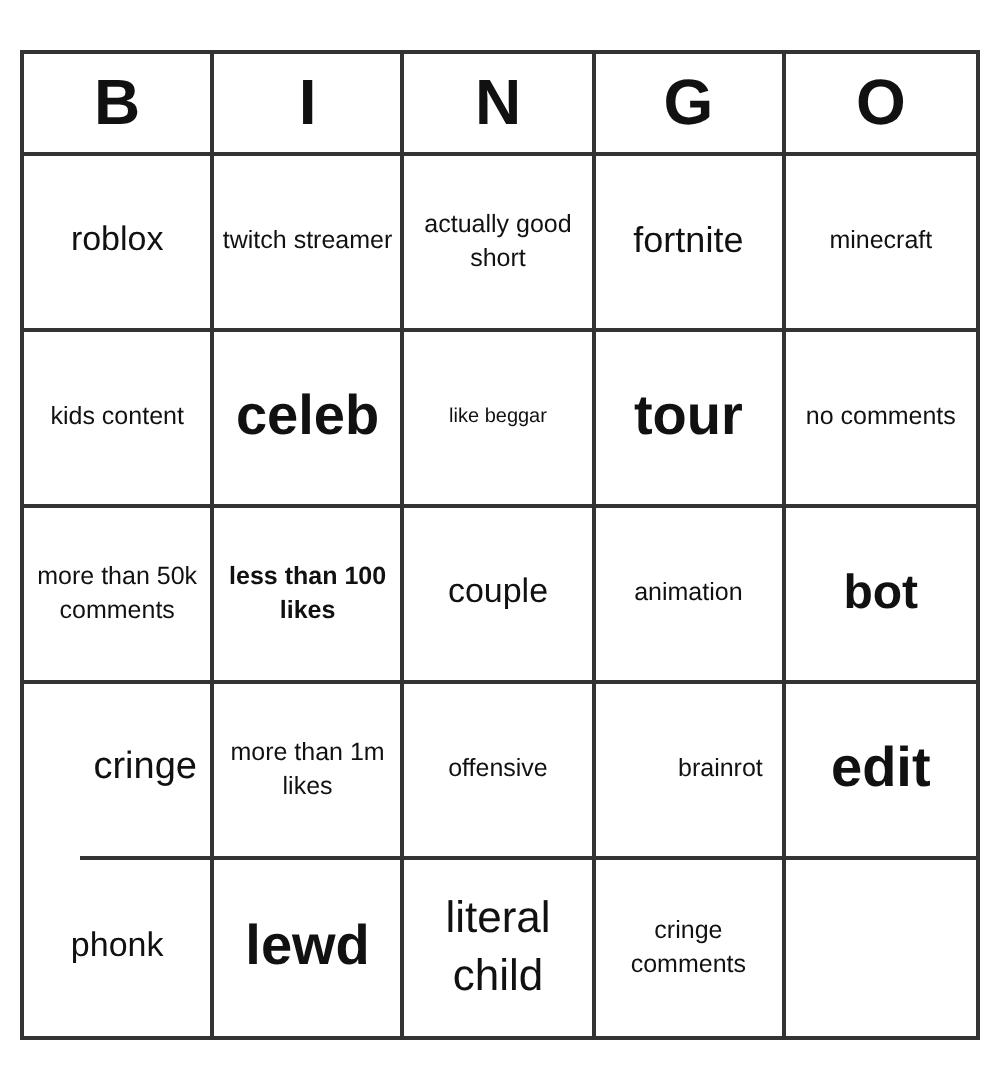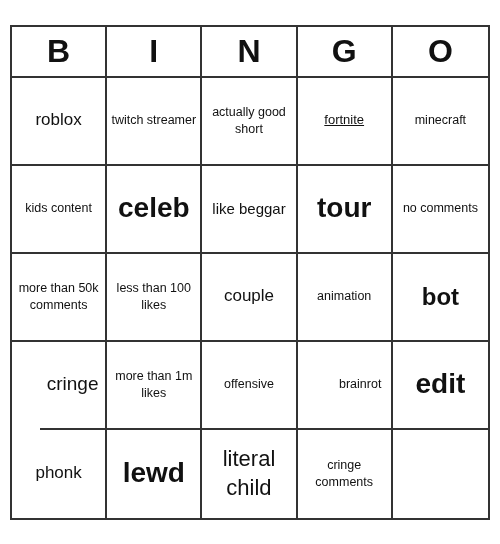--- a/index.html
+++ b/index.html
@@ -79,29 +79,29 @@
   <div class="bingo-header-cell">B</div>
       <div class="bingo-header-cell">I</div>
       <div class="bingo-header-cell">N</div>
       <div class="bingo-header-cell">G</div>
       <div class="bingo-header-cell">O</div>
     </div>
   <div class="bingo-grid">
   <div class="bingo-cell" style="font-size: 17px;">roblox</div>
       <div class="bingo-cell" style="font-size: 12.5px;">twitch streamer</div>
       <div class="bingo-cell" style="font-size: 12.5px;">actually good short</div>
-      <div class="bingo-cell" style="font-size: 13px; text-decoration: underline;">fortnite</div>
+      <div class="bingo-cell" style="font-size: 18px;">fortnite</div>
       <div class="bingo-cell" style="font-size: 12.5px;">minecraft</div>
       <div class="bingo-cell" style="font-size: 12.5px;">kids content</div>
       <div class="bingo-cell" style="font-size: 28px; font-weight: bold;">celeb</div>
-      <div class="bingo-cell" style="font-size: 15px;">like beggar</div>
+      <div class="bingo-cell" style="font-size: 10px;">like beggar</div>
       <div class="bingo-cell" style="font-size: 28px; font-weight: bold;">tour</div>
       <div class="bingo-cell" style="font-size: 12.5px;">no comments</div>
       <div class="bingo-cell" style="font-size: 12.5px;">more than 50k comments</div>
-      <div class="bingo-cell" style="font-size: 12.5px;">less than 100 likes</div>
+      <div class="bingo-cell" style="font-size: 12.5px; font-weight: bold;">less than 100 likes</div>
       <div class="bingo-cell" style="font-size: 17px;">couple</div>
       <div class="bingo-cell" style="font-size: 12.5px; text-align: right;">animation</div>
       <div class="bingo-cell" style="font-size: 24px; font-weight: bold;">bot</div>
       <div class="bingo-cell" style="font-size: 19px; margin-left: 28px;">cringe</div>
       <div class="bingo-cell" style="font-size: 12.5px;">more than 1m likes</div>
       <div class="bingo-cell" style="font-size: 12.5px;">offensive</div>
       <div class="bingo-cell" style="font-size: 12.5px; padding-left: 36px;">brainrot</div>
       <div class="bingo-cell" style="font-size: 28px; font-weight: bold;">edit</div>
       <div class="bingo-cell" style="font-size: 17px;">phonk</div>
       <div class="bingo-cell" style="font-size: 28px; font-weight: bold;">lewd</div>

